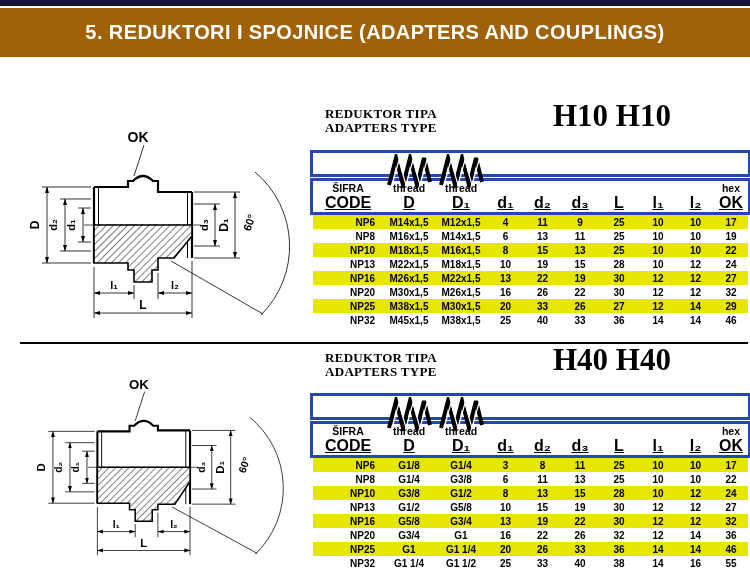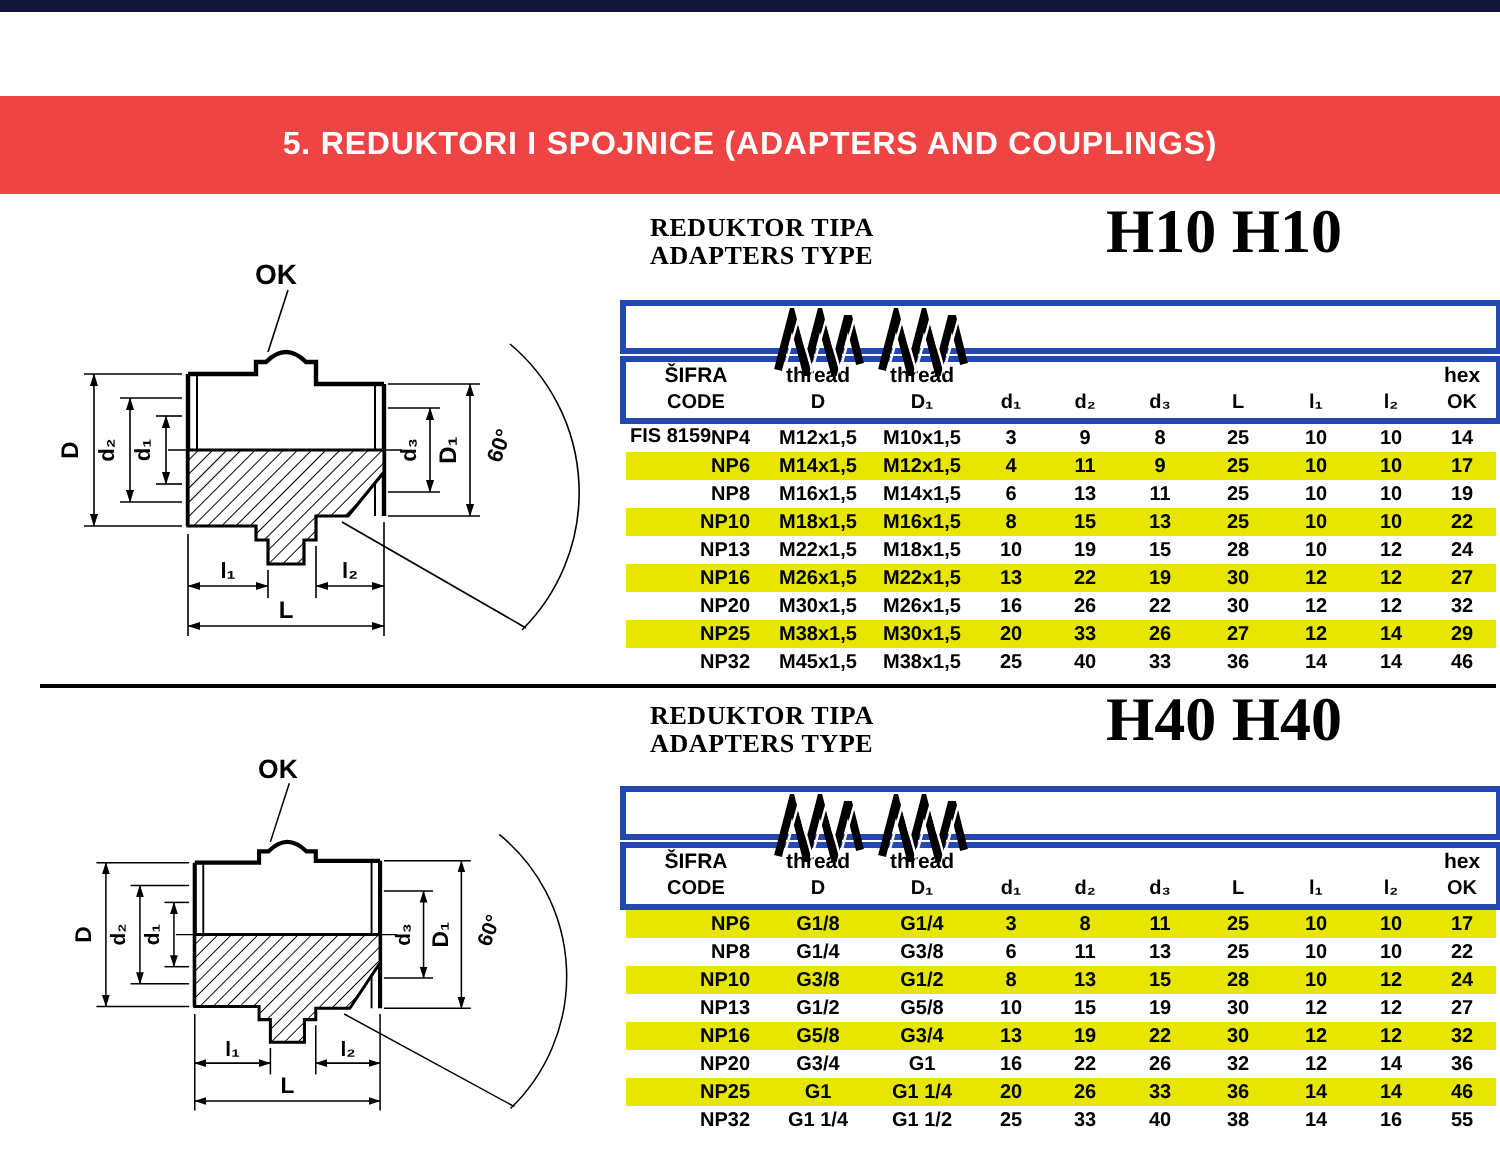--- a/index.html
+++ b/index.html
@@ -3,23 +3,23 @@
 <meta charset="utf-8">
 <style>
   * { margin:0; padding:0; box-sizing:border-box; }
   html,body { width:750px; height:579px; }
   body {
     position:relative; overflow:hidden; background:#fff; color:#000;
     font-family:"Liberation Sans","DejaVu Sans",sans-serif;
   }
   .top-strip { position:absolute; left:0; top:0; width:750px; height:6px; background:#141438; }
   .title-bar {
-    position:absolute; left:0; top:8px; width:750px; height:49px; background:#ef4444;
+    position:absolute; left:0; top:8px; width:750px; height:49px; background:#a16207;
     display:flex; align-items:center; justify-content:center;
-    color:#fff; font-weight:bold; font-size:16px; letter-spacing:.4px;margin-top:40px;
+    color:#fff; font-weight:bold; font-size:20px; letter-spacing:.4px;
   }
   .divider { position:absolute; left:20px; top:342px; width:728px; height:2px; background:#000; }
 
   .section-label {
     position:absolute; left:313px; font-family:"Liberation Serif","DejaVu Serif",serif;
     font-weight:bold; font-size:13px; line-height:14px; letter-spacing:.3px;margin-left:12px;
   }
   .model-title {
     position:absolute; left:472px; width:280px; text-align:center;
     font-family:"Liberation Serif","DejaVu Serif",serif; font-weight:bold; font-size:31px;
@@ -27,21 +27,21 @@
 
   .table-area { position:absolute; left:310px; width:441px; }
   .icon-band { position:relative; height:27px; border:3px solid #2447b4; background:#fff; }
   .thread-icon { position:absolute; top:1px; z-index:2; }
   .header-box { border:3px solid #2447b4; margin-top:1px; background:#fff; }
   table { border-collapse:collapse; table-layout:fixed; }
   .header-box table, .data-table { width:435px; }
   .data-table { margin-left:3px; }
   th, td { font-weight:bold; text-align:center; padding:0; white-space:nowrap; }
   .h1row th { font-size:10.5px; height:13px; vertical-align:bottom; }
-  .h2row th { font-size:10px; height:15px; }
+  .h2row th { font-size:16px; height:15px;text-decoration:underline; }
   .data-table td { font-size:10px; height:14px; }
   tr.hl { background:#e6e600; }
   td.code-cell { text-align:right; padding-right:8px; position:relative; }
   td.code-cell .prefix { position:absolute; left:2px; top:1px; }
 
   svg.drawing { position:absolute; }
   svg.drawing text { font-family:"Liberation Sans","DejaVu Sans",sans-serif; font-weight:bold; fill:#000; }
 </style>
 </head>
 <body>
@@ -177,32 +177,20 @@
         <col style="width:52px">
         <col style="width:37px">
         <col style="width:37px">
         <col style="width:38px">
         <col style="width:40px">
         <col style="width:38px">
         <col style="width:37px">
         <col style="width:34px">
       </colgroup>
     <tbody>
-        <tr>
-          <td class="code-cell"><span class="prefix">FIS 8159</span><span>NP4</span></td>
-          <td>M12x1,5</td>
-          <td>M10x1,5</td>
-          <td>3</td>
-          <td>9</td>
-          <td>8</td>
-          <td>25</td>
-          <td>10</td>
-          <td>10</td>
-          <td>14</td>
-        </tr>
         <tr class="hl">
           <td class="code-cell"><span class="prefix"></span><span>NP6</span></td>
           <td>M14x1,5</td>
           <td>M12x1,5</td>
           <td>4</td>
           <td>11</td>
           <td>9</td>
           <td>25</td>
           <td>10</td>
           <td>10</td>

